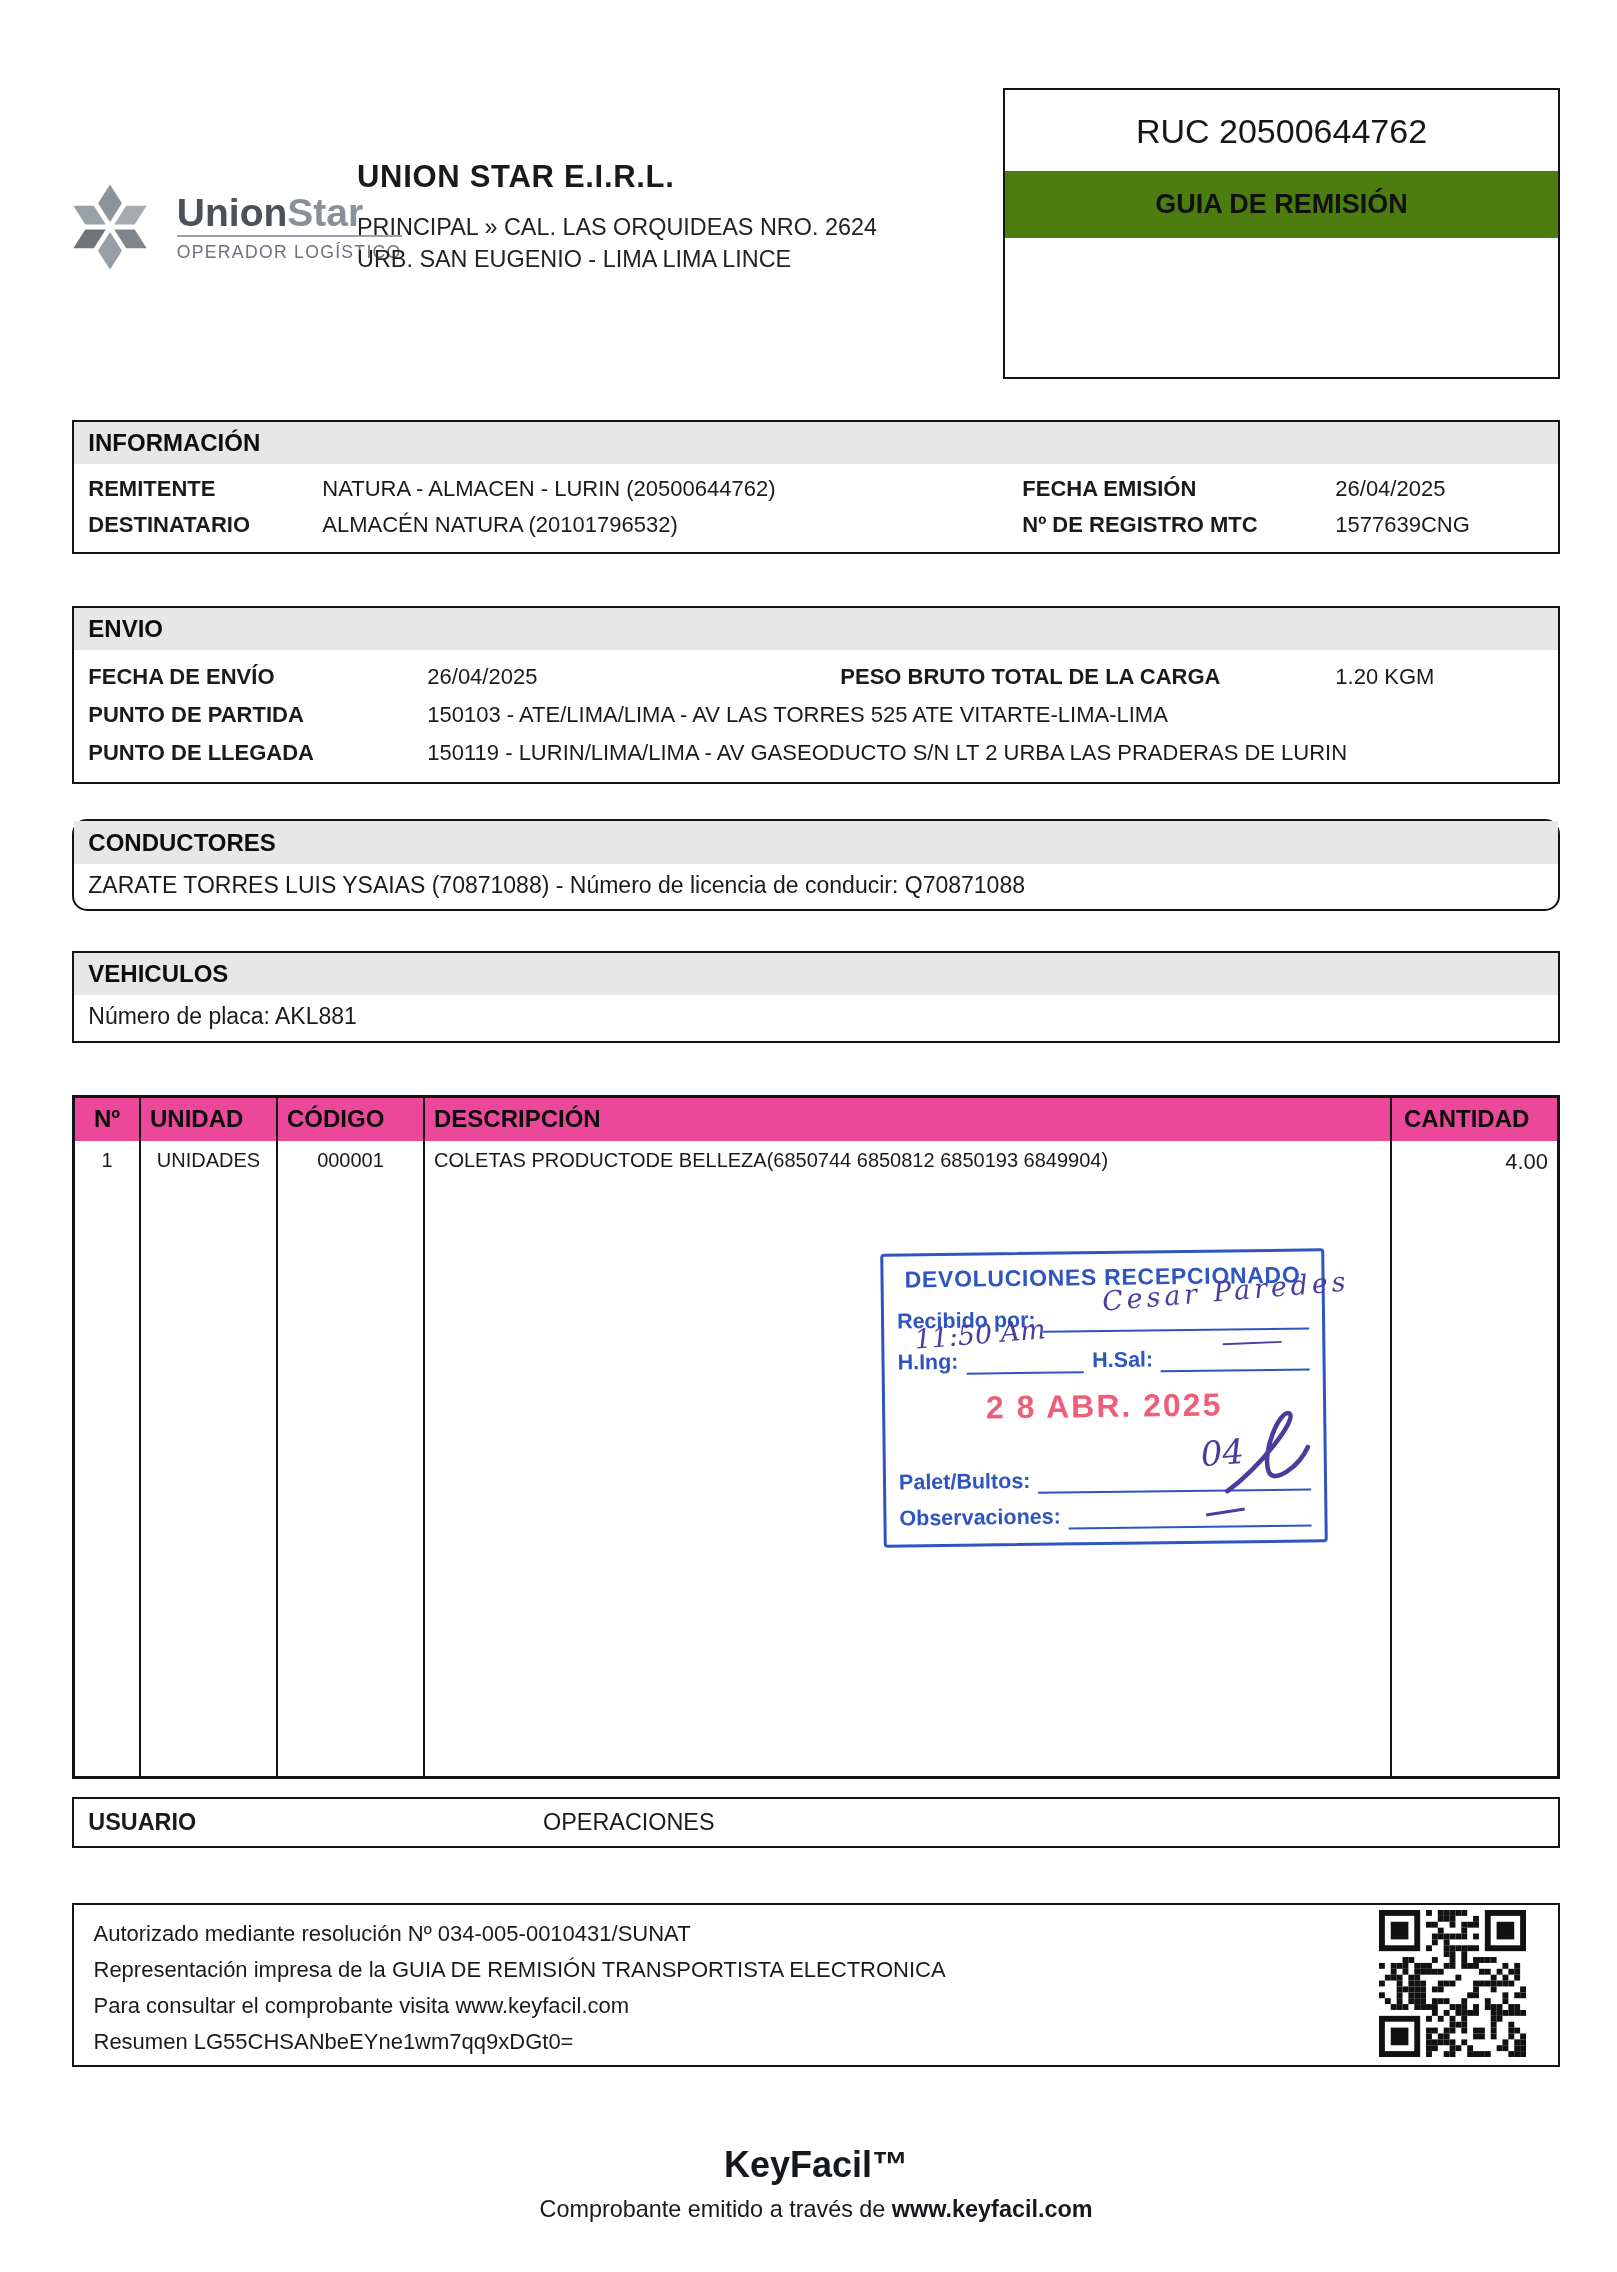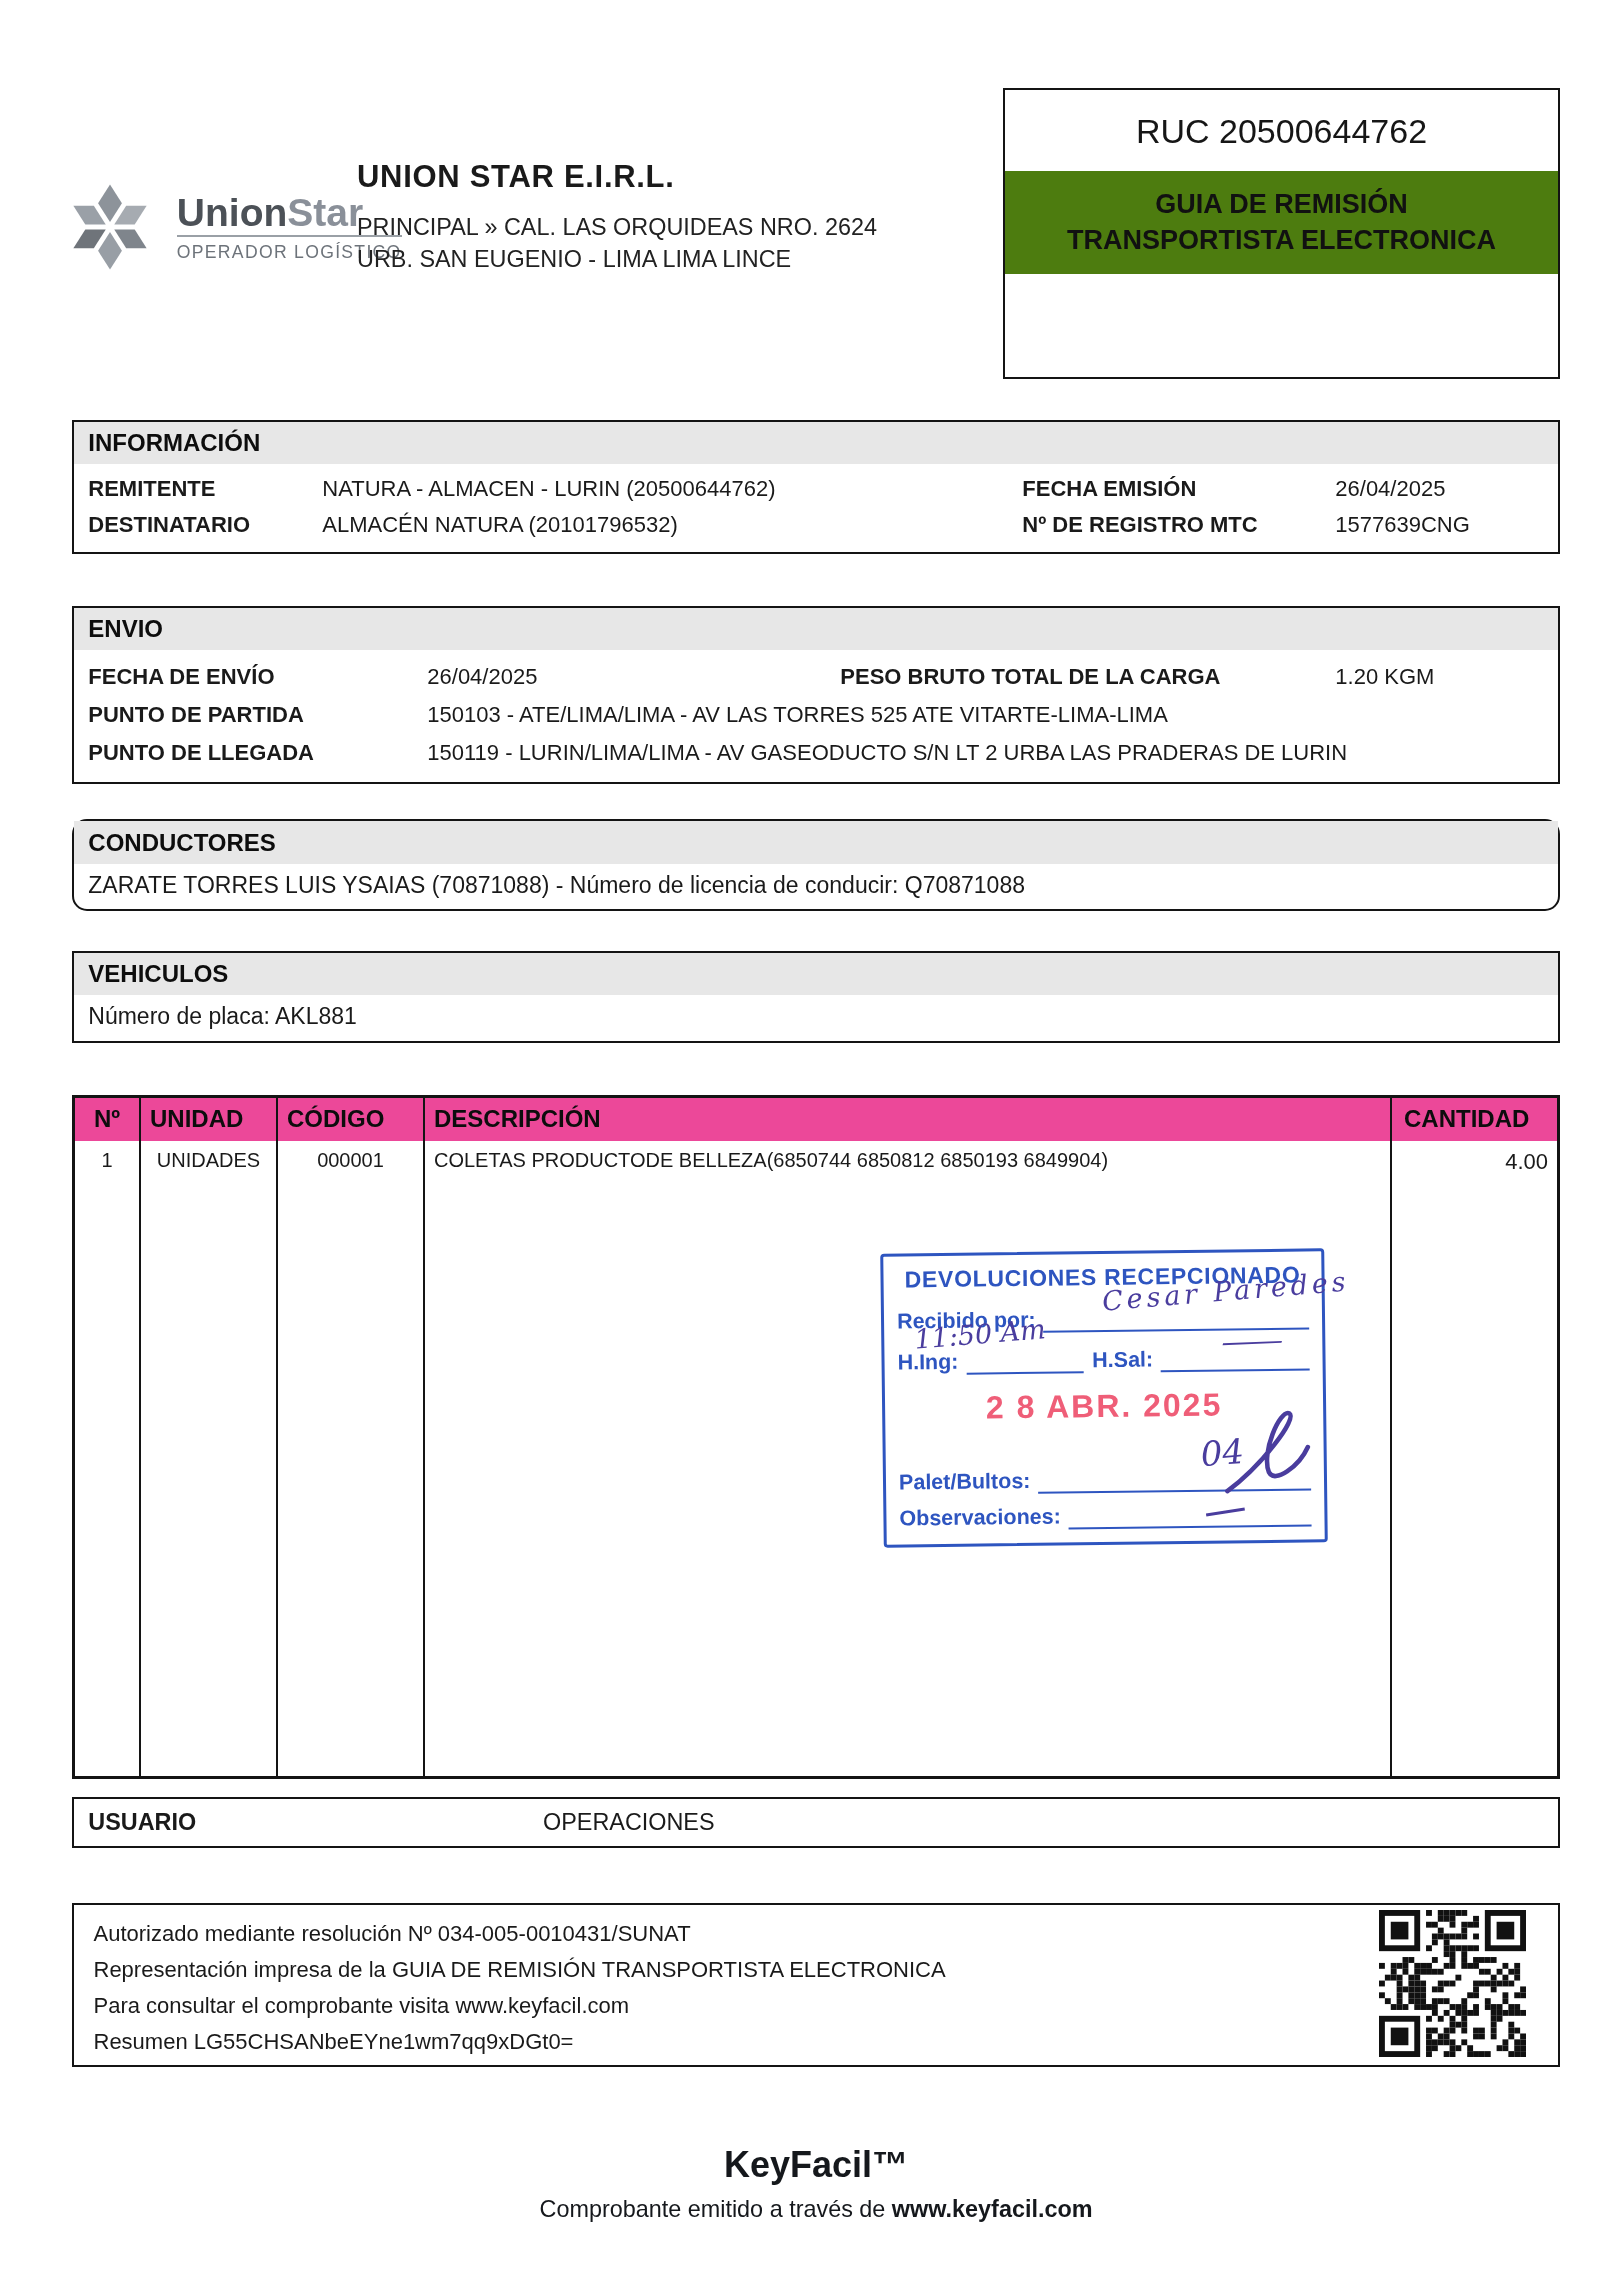--- a/index.html
+++ b/index.html
@@ -112,21 +112,20 @@
       <div class="company-addr">
         <div>PRINCIPAL » CAL. LAS ORQUIDEAS NRO. 2624</div>
         <div>URB. SAN EUGENIO - LIMA LIMA LINCE</div>
       </div>
     </div>
 
     <div class="ruc-box">
       <div class="ruc-line">RUC 20500644762</div>
       <div class="doc-type">
         <div>GUIA DE REMISIÓN</div>
-        <div>TRANSPORTISTA ELECTRONICA</div>
       </div>
     </div>
   </header>
 
   <section class="box info-box">
     <div class="section-bar">INFORMACIÓN</div>
     <div class="info-rows">
       <div class="info-row">
         <span class="lab">REMITENTE</span>
         <span>NATURA - ALMACEN - LURIN (20500644762)</span>

